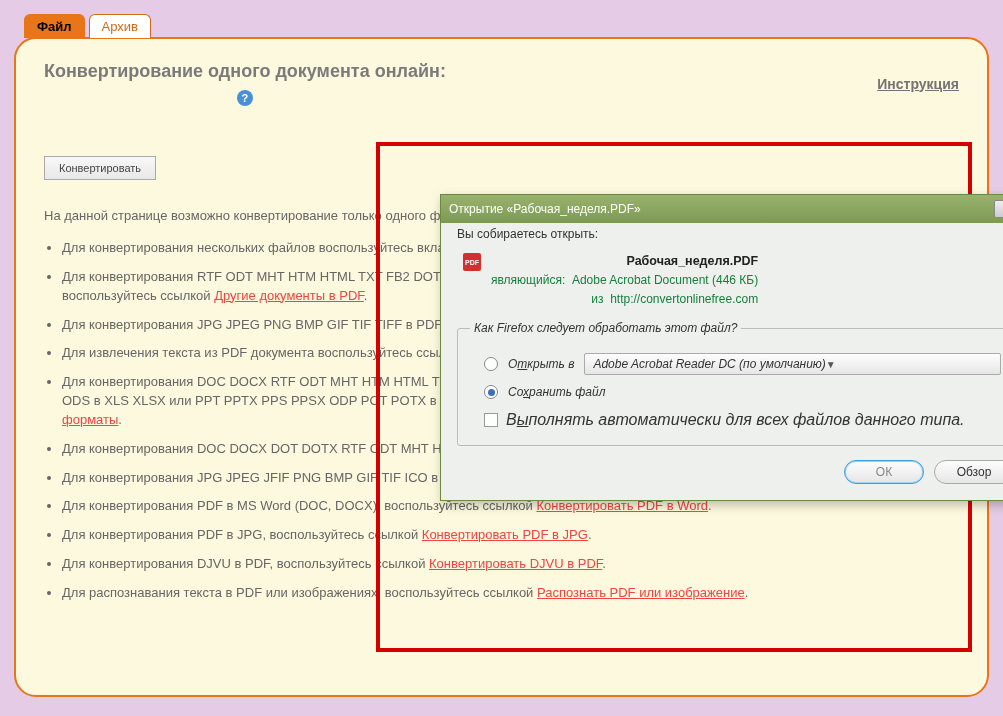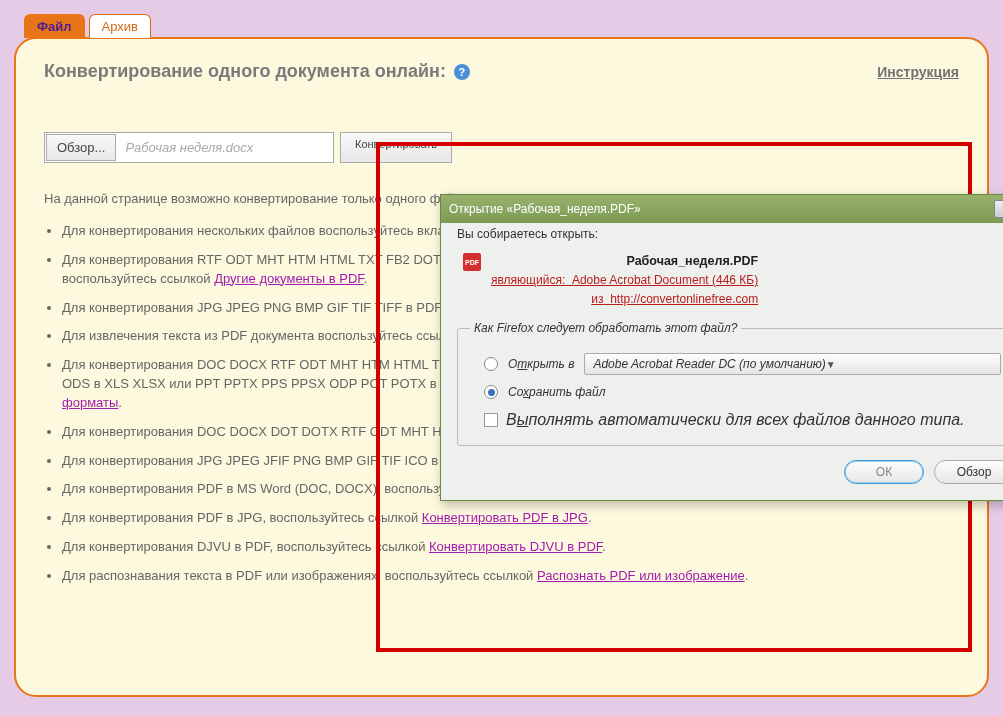--- a/index.html
+++ b/index.html
@@ -24,21 +24,21 @@
     border-radius: 6px 6px 0 0;
     padding: 5px 12px;
     font-size: 13px;
     background: #fff;
     color: #d46a17;
     cursor: pointer;
     line-height: 1;
   }
   .tab.active {
     background: #e87518;
-    color: #4c1d95;
+    color: #000000;
     font-weight: bold;
     border-color: #e87518;
   }
   .panel {
     border: 2px solid #e87518;
     border-radius: 22px;
     background: #fdf9de;
     padding: 22px 28px 36px 28px;
     margin-top: -1px;
     position: relative;
@@ -50,20 +50,21 @@
     align-items: center;
     margin-bottom: 50px;
   }
   .panel-title {
     font-size: 18px;
     color: #7a7a7a;
     font-weight: bold;
     display: flex;
     align-items: center;
     gap: 8px;
+    flex-direction: column;
   }
   .help-icon {
     width: 16px;
     height: 16px;
     border-radius: 50%;
     background: #4a90d9;
     color: #fff;
     font-size: 11px;
     font-weight: bold;
     display: inline-flex;
@@ -110,21 +111,21 @@
     padding: 5px 14px;
     background: linear-gradient(#f8f8f8,#e8e8e8);
     border: 1px solid #aaa;
     color: #444;
     font-size: 11px;
     cursor: pointer;
   }
   .intro { margin-bottom: 16px; color: #666; font-size: 13px; }
   ul.points { padding-left: 18px; margin: 0; }
   ul.points li { margin-bottom: 10px; color: #666; font-size: 13px; line-height: 1.45; }
-  .lnk { color: #a21caf; text-decoration: underline; cursor: pointer; }
+  .lnk { color: #ef4444; text-decoration: underline; cursor: pointer; }
   .red-box {
     position: absolute;
     top: 103px;
     left: 360px;
     width: 596px;
     height: 510px;
     border: 4px solid #d40000;
     pointer-events: none;
     z-index: 5;
   }
@@ -180,21 +181,21 @@
     font-weight: bold;
     display: flex;
     align-items: center;
     justify-content: center;
     border-radius: 2px;
     margin-top: 2px;
     flex-shrink: 0;
   }
   .file-meta { line-height: 1.6; }
   .file-meta .fname { font-weight: bold; font-size: 12.5px; color: #222; }
-  .file-meta .row { color: #b91c1c; font-size: 12px; text-decoration: underline; }
+  .file-meta .row { color: #15803d; font-size: 12px; }
   fieldset.handle {
     border: 1px solid #bbb;
     border-radius: 3px;
     padding: 12px 12px 14px 12px;
     margin: 8px 0 14px 0;
     font-style: italic;
   }
   fieldset.handle legend { font-size: 12px; padding: 0 4px; color: #333; }
   .radio-row {
     display: flex;
@@ -282,24 +283,20 @@
 <div class="panel">
   <div class="panel-title-row">
     <div class="panel-title">
       <span>Конвертирование одного документа онлайн:</span>
       <span class="help-icon">?</span>
     </div>
     <span class="instruction-link">Инструкция</span>
   </div>
 
   <div class="file-input-row">
-    <div class="browse-box">
-      <div class="browse-btn">Обзор...</div>
-      <div class="file-name">Рабочая неделя.docx</div>
-    </div>
     <div class="convert-btn">Конвертировать</div>
   </div>
 
   <div class="intro">На данной странице возможно конвертирование только одного файла типа DOC, DOCX (MS Word) в PDF.</div>
 
   <ul class="points" id="bullets">
       <li><span>Для конвертирования нескольких файлов воспользуйтесь вкладкой </span><span class="lnk">Архив</span><span>.</span></li>
       <li><span>Для конвертирования RTF ODT MHT HTM HTML TXT FB2 DOT DOTX XLS XLSX XLSB ODS XLT XLTX PPT PPTX PPS PPSX ODP POT POTX в PDF воспользуйтесь ссылкой </span><span class="lnk">Другие документы в PDF</span><span>.</span></li>
       <li><span>Для конвертирования JPG JPEG PNG BMP GIF TIF TIFF в PDF воспользуйтесь ссылкой </span><span class="lnk">Изображение в PDF</span><span>.</span></li>
       <li><span>Для извлечения текста из PDF документа воспользуйтесь ссылкой </span><span class="lnk">PDF в TXT</span><span>.</span></li>

